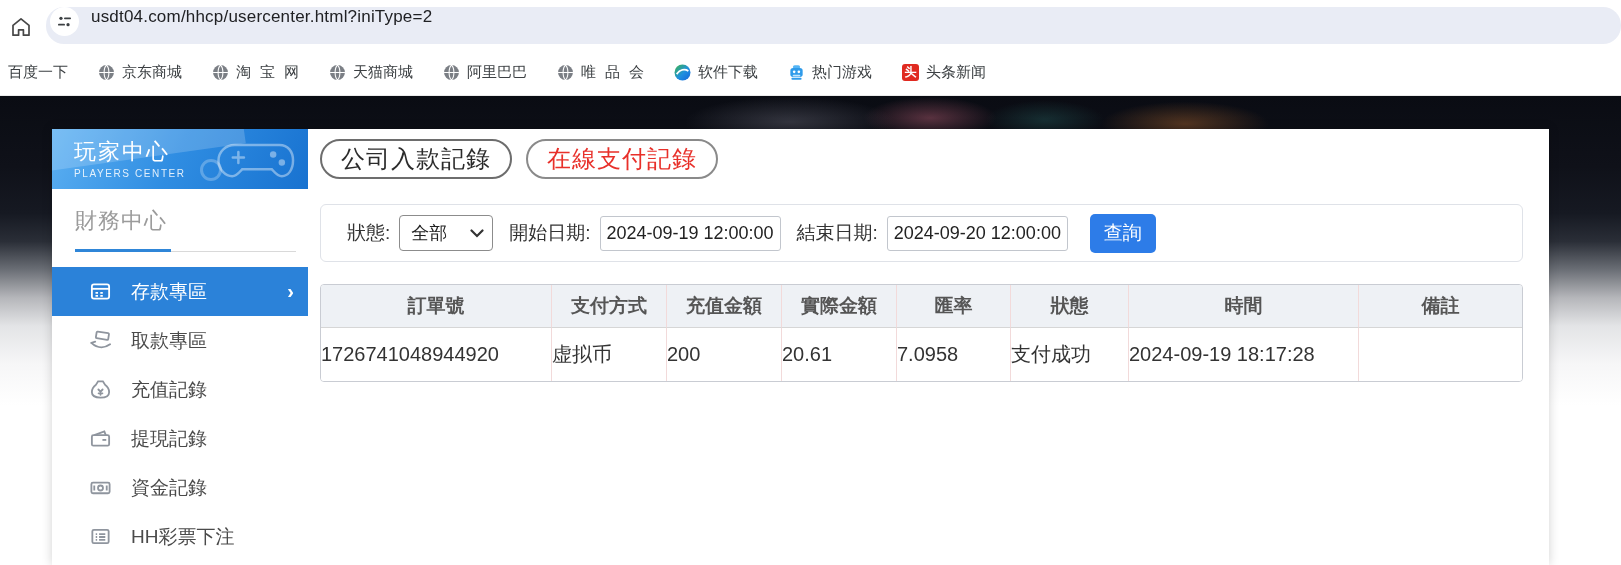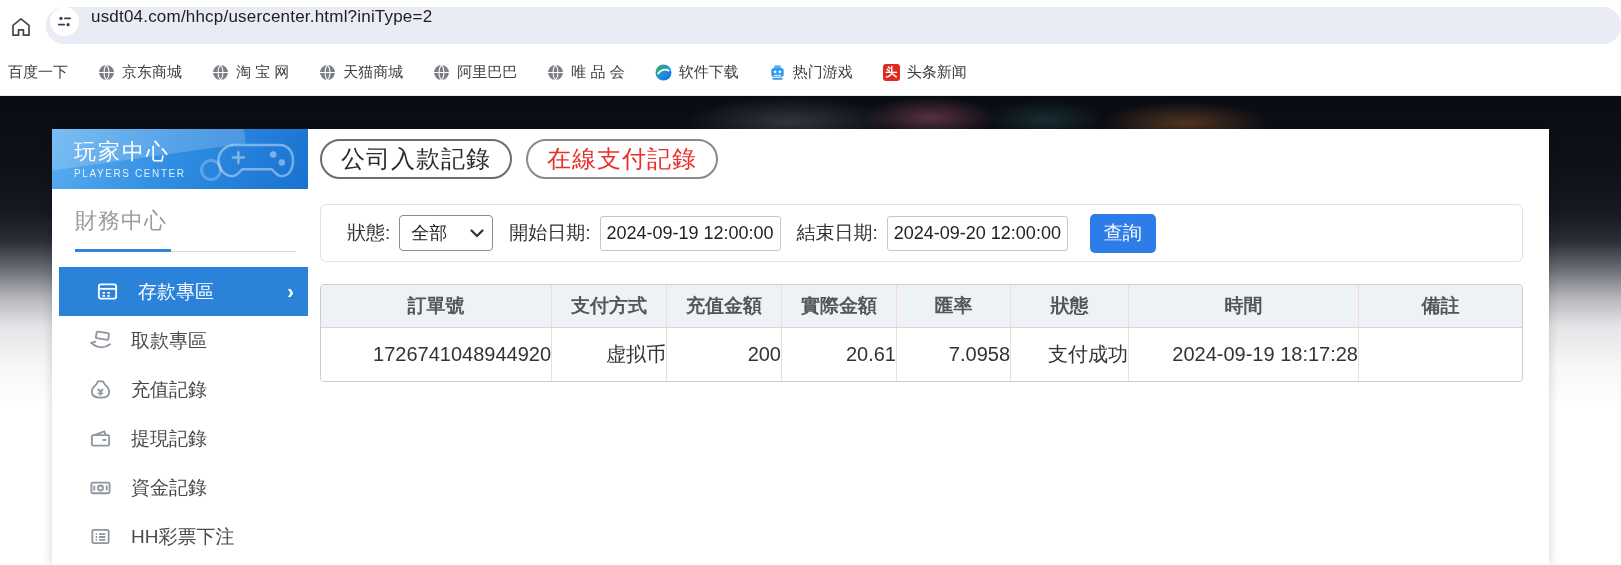--- a/index.html
+++ b/index.html
@@ -9,21 +9,21 @@
   
   .topbar { position:relative; height:50px; background:#fff; }
   .home-btn { position:absolute; left:9px; top:15px; width:24px; height:24px; cursor:pointer; }
   .addressbar { position:absolute; left:46px; top:7px; right:0px; height:37px;
     background:#e9ecf5; border-radius:18px; display:flex; align-items:flex-start; }
   .tune-circle { width:29px; height:29px; border-radius:50%; background:#fff;
     margin-left:4px; display:flex; align-items:center; justify-content:center; }
   .url-text { margin-left:12px; font-size:17px; color:#202124; letter-spacing:.2px; }
 
   .bookmarks { height:46px; background:#fff; display:flex; align-items:center;
-    padding-left:8px; border-bottom:1px solid #ebebeb; }
+    padding-left:8px; border-bottom:1px solid #ebebeb;font-family:Liberation Mono, monospace; }
   .bm { display:flex; align-items:center; margin-right:30px; cursor:pointer; white-space:nowrap; }
   .bm-fav { width:17px; height:17px; margin-right:7px; display:flex; align-items:center; justify-content:center; }
   .bm-label { font-size:15px; color:#3c4043; }
   .fav-toutiao { width:17px; height:17px; background:#e02a20; border-radius:3px; color:#fff;
     font-size:12px; font-weight:bold; display:flex; align-items:center; justify-content:center; }
 
   
   .page { position:relative; height:469px;
     background-image:
       radial-gradient(95px 30px at 930px 22px, rgba(165,85,105,.50), transparent 70%),
@@ -53,21 +53,21 @@
   .sb-underline { position:relative; height:3px; margin-top:13px; }
   .sb-underline .gray { position:absolute; left:0; right:0; bottom:0; height:1px; background:#d9d9d9; }
   .sb-underline .blue { position:absolute; left:0; bottom:0; height:3px; width:96px; background:#2f86d8; }
 
   .sb-menu { margin-top:15px; }
   .sb-item { height:49px; display:flex; align-items:center; padding:0 14px 0 36px;
     color:#4a4a4a; font-size:19px; cursor:pointer; }
   .sb-ico { width:24px; height:24px; margin-right:19px; flex:none;
     display:flex; align-items:center; justify-content:center; }
   .sb-ico svg { stroke:#8f959e; }
-  .sb-item.active { background:#2b82d9; color:#fff;margin-left:7px; }
+  .sb-item.active { background:#2b82d9; color:#fff; }
   .sb-item.active .sb-ico svg { stroke:#fff; }
   .sb-arrow { margin-left:auto; font-size:20px; font-weight:bold; }
 
   
   .main { flex:1; padding:10px 0 0 12px; }
   .tabs { display:flex; gap:14px; }
   .tab { height:40px; padding:0 19px; border-radius:20px; background:#fff;
     border:2px solid #6d6d6d; font-size:24px; color:#2b2b2b; cursor:pointer;
     font-family:inherit; letter-spacing:1px; }
   .tab.active { color:#e8302a; border-color:#8a8a8a; }
@@ -80,21 +80,21 @@
   .sel-val { font-size:18px; color:#222; flex:1; }
   .date-input { width:181px; height:35px; border:1px solid #c2c6cd; border-radius:3px;
     font-size:18px; color:#222; text-align:center; margin-right:16px; font-family:inherit; }
   .query-btn { margin-left:6px; width:66px; height:39px; background:#2d7ce8; color:#fff;
     border:none; border-radius:5px; font-size:19px; cursor:pointer; font-family:inherit; }
 
   .rec-table { margin-top:22px; width:1203px; border-collapse:separate; border-spacing:0;
     border:1px solid #c9ccd3; border-radius:4px; table-layout:fixed; overflow:hidden; }
   .rec-table th { height:43px; background:#eef1f5; font-size:19px; color:#555;
     border-bottom:1px solid #d6d6d6; font-weight:bold; }
-  .rec-table td { height:53px; background:#fff; font-size:20px; color:#333; text-align:right; }
+  .rec-table td { height:53px; background:#fff; font-size:20px; color:#333; text-align:left; }
   .rec-table th + th, .rec-table td + td { border-left:1px solid #f2dada; }
 
   .pagebar { margin-top:20px; width:1203px; height:56px; background:#f7f8fa;
     border:1px solid #dcdcdc; border-radius:6px; display:flex; align-items:center;
     padding:0 18px 0 26px; }
   .pp-left { font-size:19px; color:#333; }
   .pp-right { margin-left:auto; display:flex; align-items:center; gap:11px; font-size:19px; }
   .pp-total { color:#333; }
   .plink { color:#2a6bd2; cursor:pointer; text-decoration:none; }
   .pcur { background:#b4b9ce; color:#2a6bd2; padding:0 2px; }

